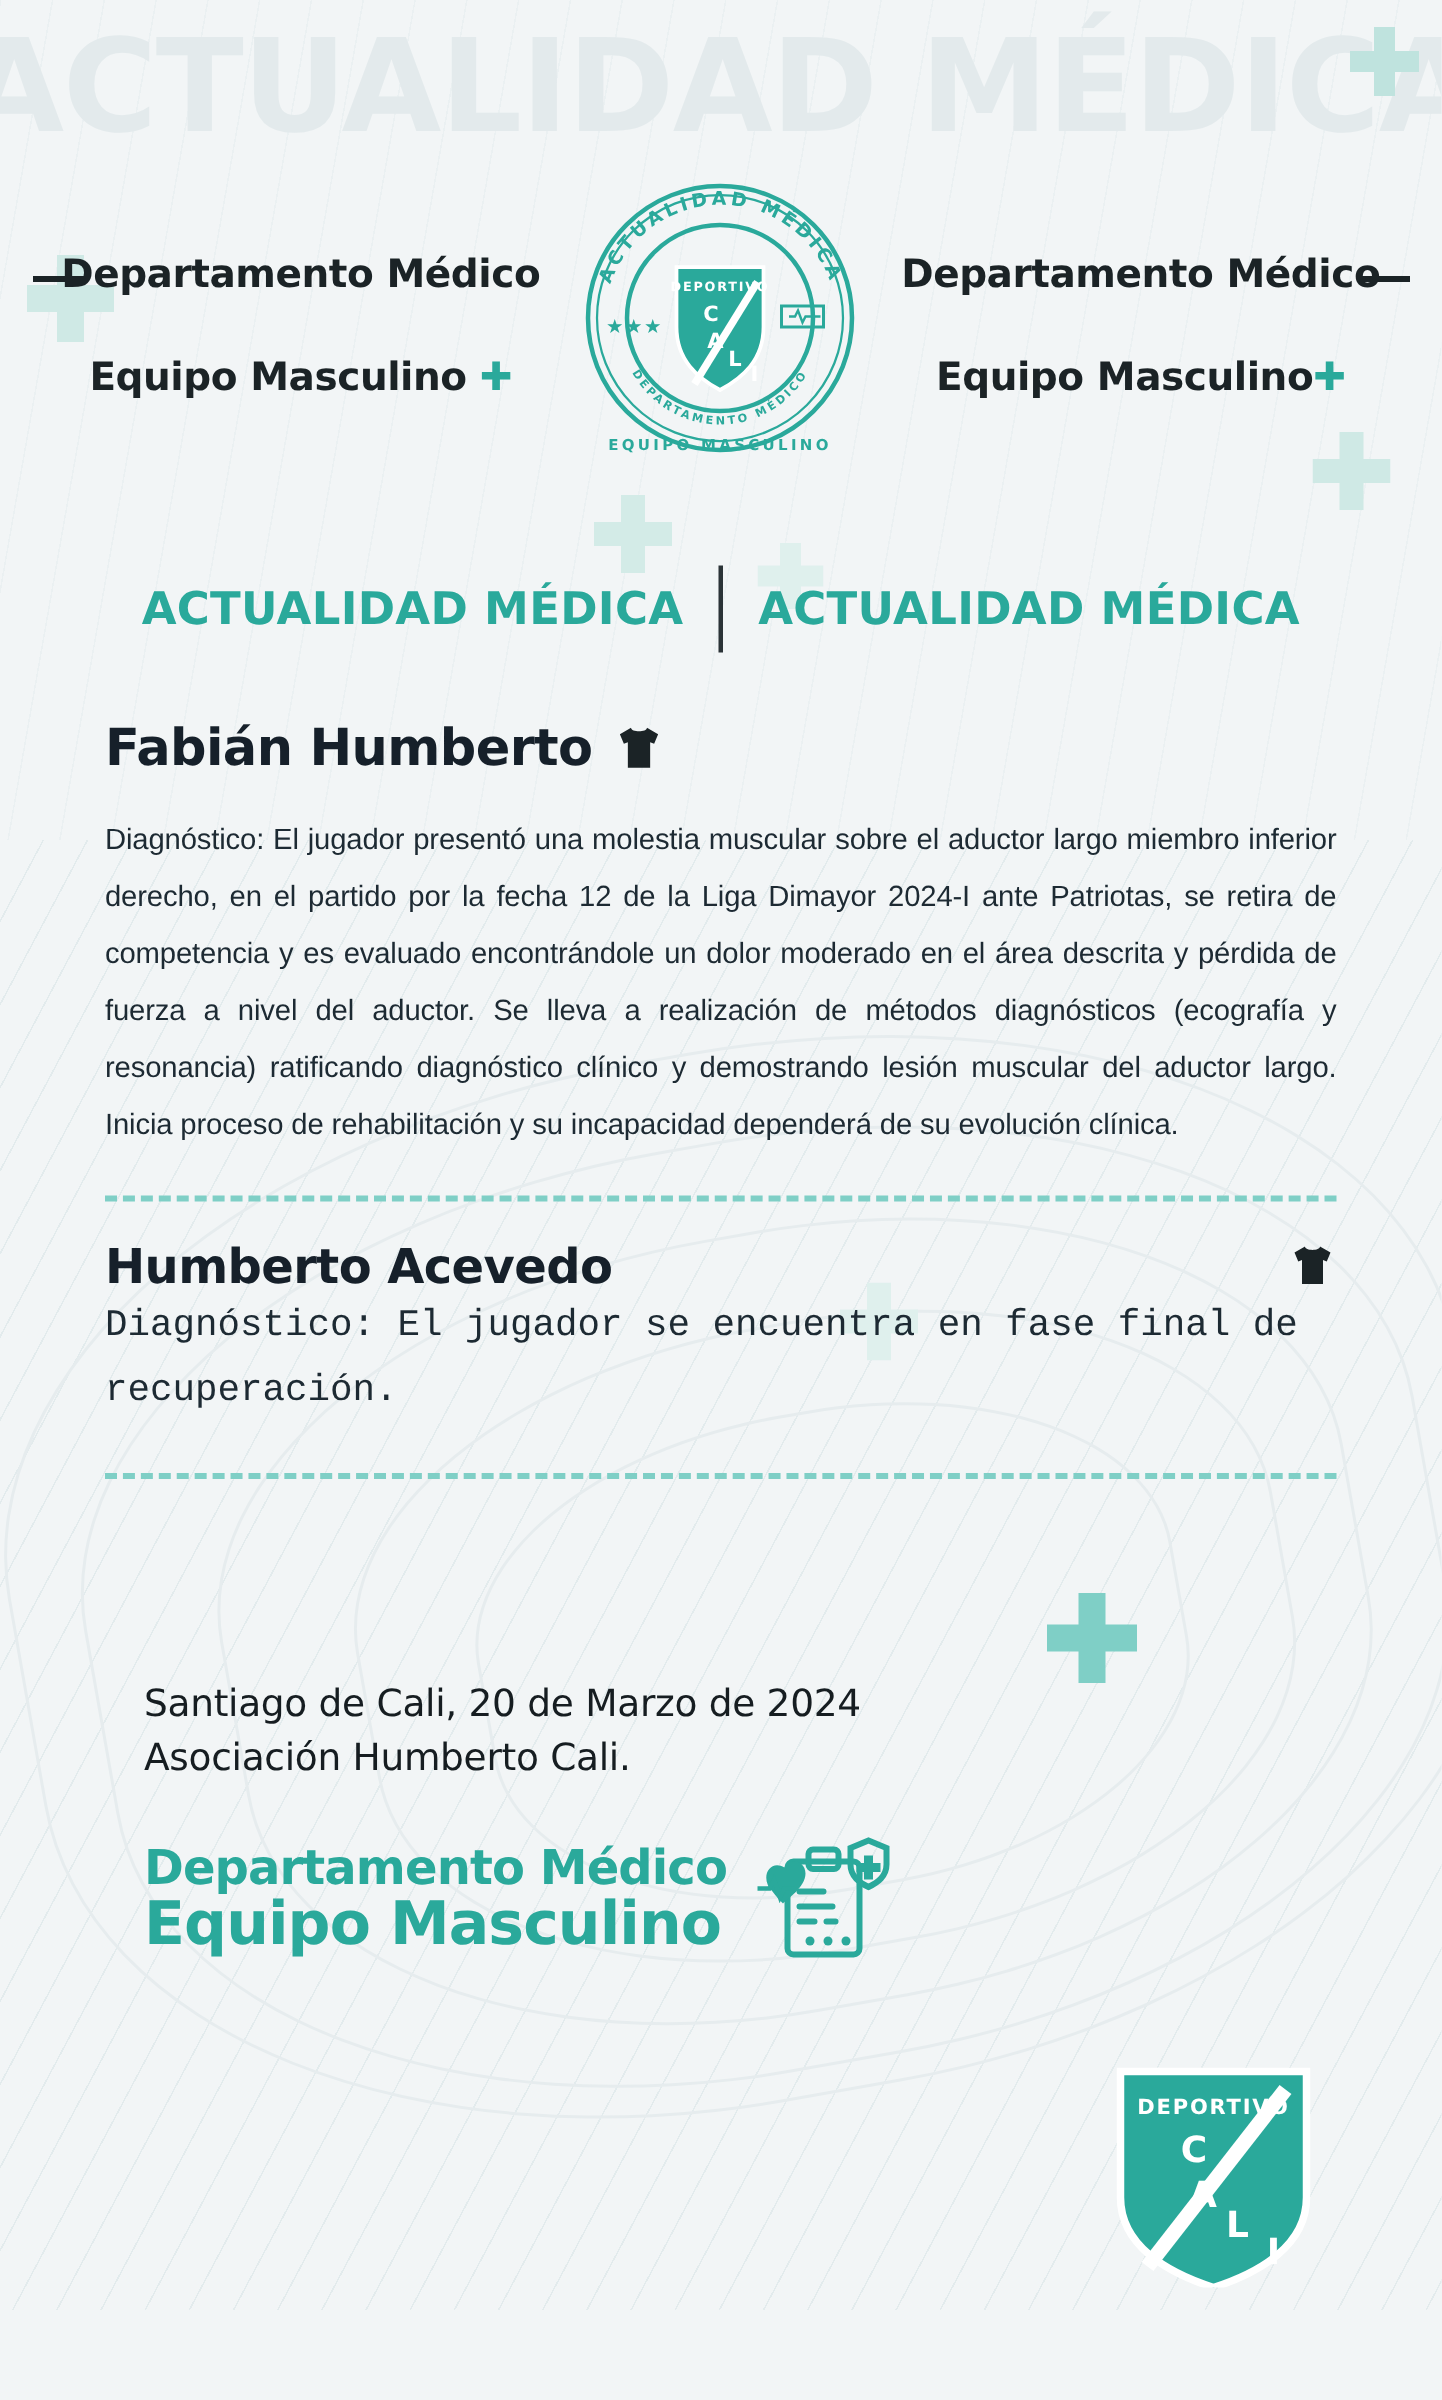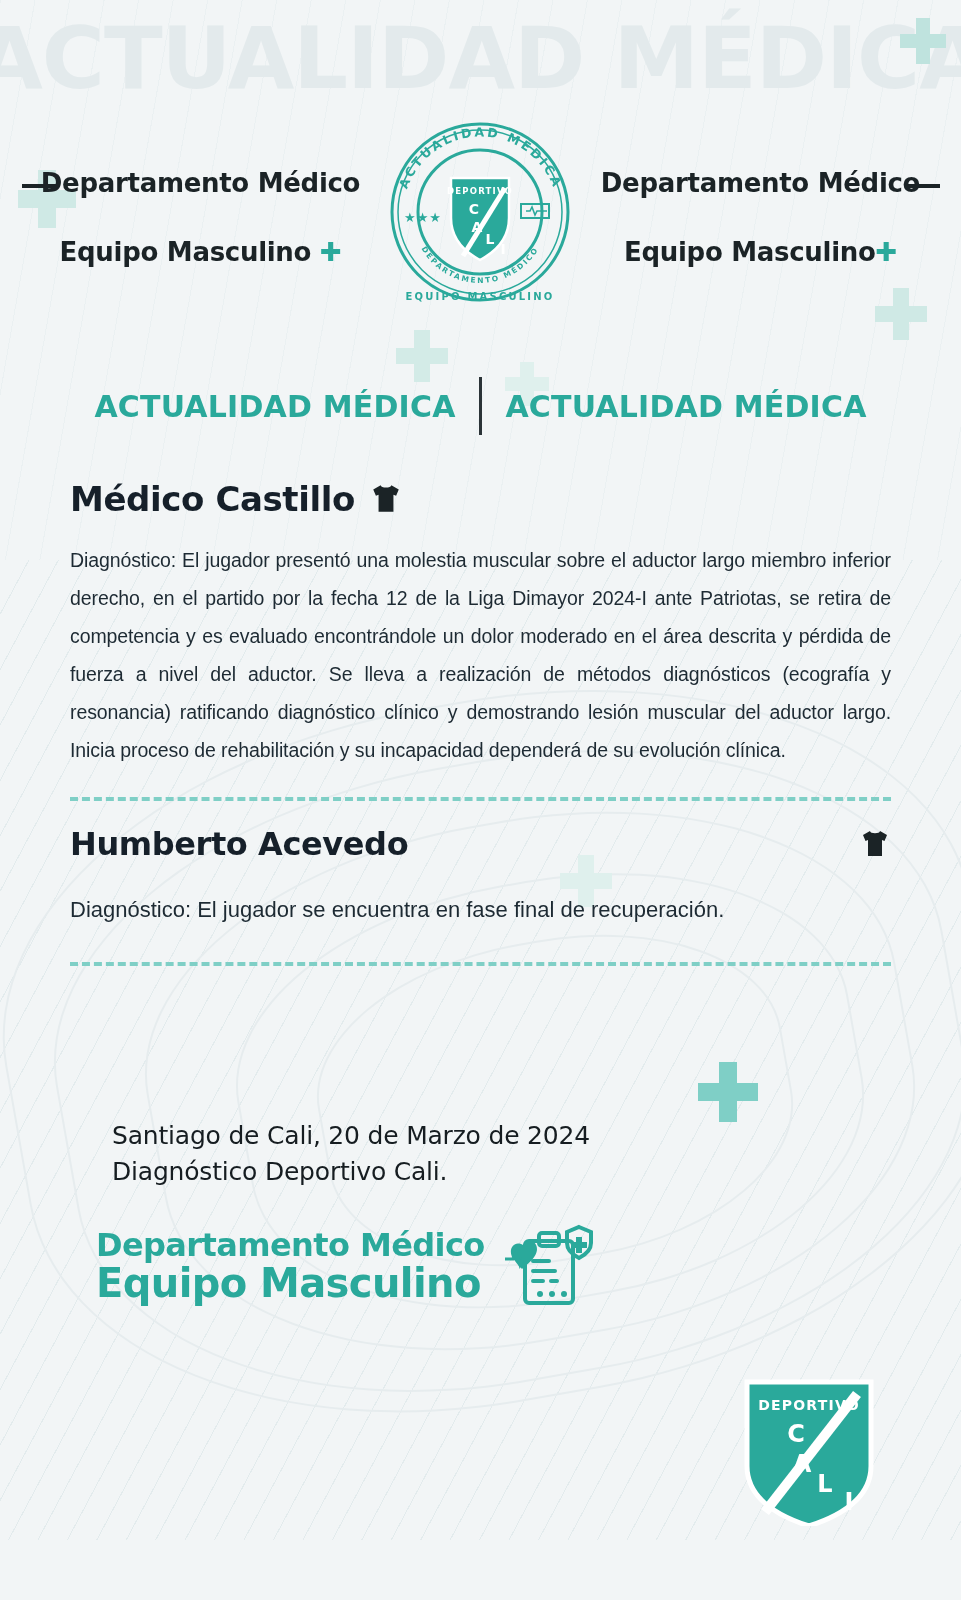--- a/index.html
+++ b/index.html
@@ -143,24 +143,25 @@
   .diag {
     margin-top: 22px;
     font-family: "Liberation Sans", sans-serif;
     font-size: 19.5px;
     line-height: 1.95;
     color: #1d2a33;
     text-align: justify;
     letter-spacing: -0.1px;
   }
   .diag-short {
-    margin-top: 28px;
-    font-size: 22px;
+    margin-top: 0;
+    font-size: 25px;
     line-height: 1.7;
     color: #1d2a33;
+    font-family: Liberation Mono, monospace;
   }
 
   .dashline {
     margin: 28px 0 24px 0;
     height: 0;
     border-top: 4px dashed #7fcfc6;
   }
   .dashline.two { margin: 34px 0 0 0; }
 
   
@@ -169,21 +170,20 @@
     left: 96px;
     top: 1118px;
   }
   .foot-line {
     font-family: "DejaVu Sans", sans-serif;
     font-size: 25px;
     font-weight: 400;
     color: #161d21;
     line-height: 1.45;
     letter-spacing: -0.2px;
-    margin-left: 16px;
   }
   .foot-brand {
     margin-top: 26px;
     display: flex;
     align-items: center;
     gap: 10px;
   }
   .foot-brand-text {
     font-family: "DejaVu Sans", sans-serif;
     font-weight: 800;
@@ -293,21 +293,21 @@
 <div class="section-titles">
   <div class="sec-title">ACTUALIDAD MÉDICA</div>
   <div class="sec-divider"></div>
   <div class="sec-title">ACTUALIDAD MÉDICA</div>
 </div>
 
 <div class="content">
 
   <div>
     <div class="player-name">
-      <span>Médico Castillo</span>
+      <span>Fabián Humberto</span>
       <svg class="shirt-icon" width="34" height="34" viewBox="0 0 32 32">
         <path d="M11 3 L4 7 L6.5 13 L9 12 L9 28 L23 28 L23 12 L25.5 13 L28 7 L21 3 C21 6 11 6 11 3 Z" fill="#1b2326"></path>
       </svg>
     </div>
     <p class="diag">Diagnóstico: El jugador presentó una molestia muscular sobre el aductor largo miembro inferior derecho, en el partido por la fecha 12 de la Liga Dimayor 2024-I ante Patriotas, se retira de competencia y es evaluado encontrándole un dolor moderado en el área descrita y pérdida de fuerza a nivel del aductor. Se lleva a realización de métodos diagnósticos (ecografía y resonancia) ratificando diagnóstico clínico y demostrando lesión muscular del aductor largo. Inicia proceso de rehabilitación y su incapacidad dependerá de su evolución clínica.</p>
   </div>
 
   <div class="dashline"></div>
 
   <div>
@@ -318,21 +318,21 @@
       </svg>
     </div>
     <p class="diag-short">Diagnóstico: El jugador se encuentra en fase final de recuperación.</p>
   </div>
 
   <div class="dashline two"></div>
 </div>
 
 <div class="footer">
   <div class="foot-line">Santiago de Cali, 20 de Marzo de 2024</div>
-  <div class="foot-line">Diagnóstico Deportivo Cali.</div>
+  <div class="foot-line">Asociación Humberto Cali.</div>
 
   <div class="foot-brand">
     <div>
       <div class="foot-brand-text fb1">Departamento Médico</div>
       <div class="foot-brand-text fb2">Equipo Masculino</div>
     </div>
     <svg width="104" height="100" viewBox="0 0 104 100">
       <rect x="30" y="24" width="48" height="62" rx="4" fill="none" stroke="#2aa99b" stroke-width="4"></rect>
       <rect x="44" y="16" width="20" height="13" rx="3" fill="none" stroke="#2aa99b" stroke-width="4"></rect>
       <path d="M38 44 h16 M38 54 h22 M38 64 h10 M56 64 h6" stroke="#2aa99b" stroke-width="4" stroke-linecap="round"></path>

